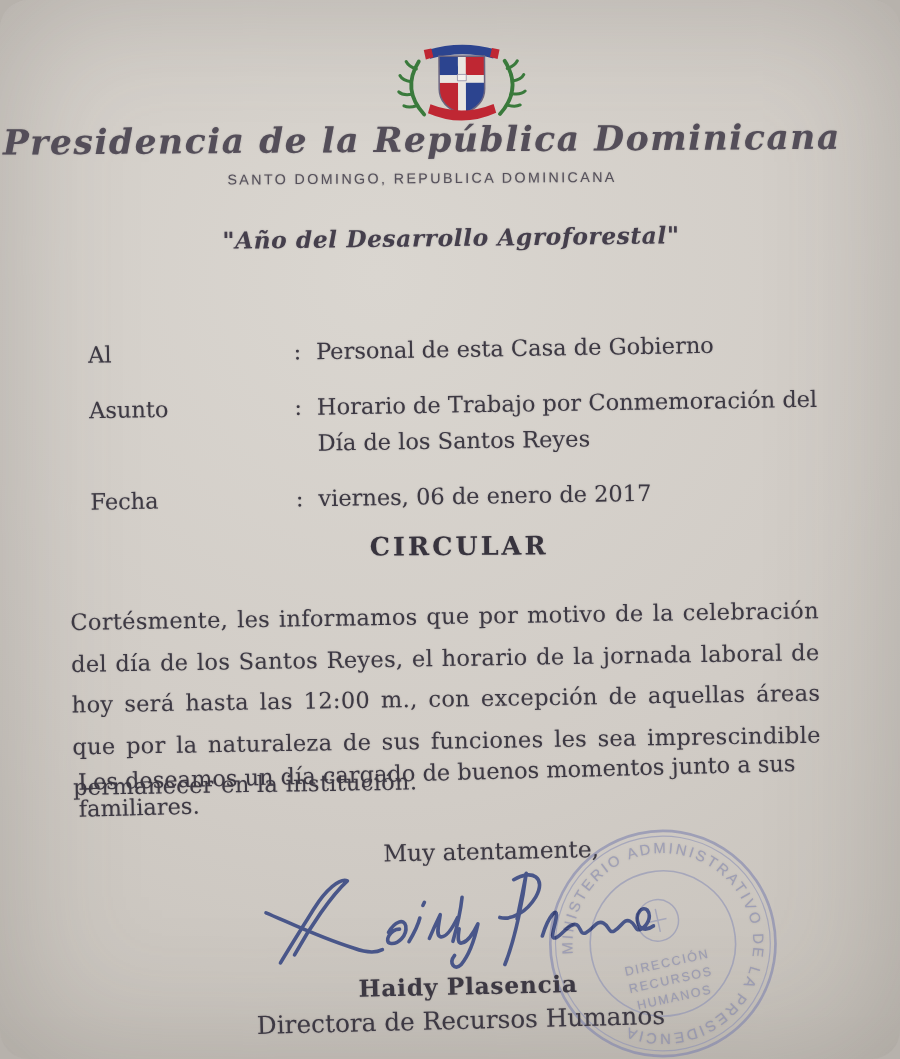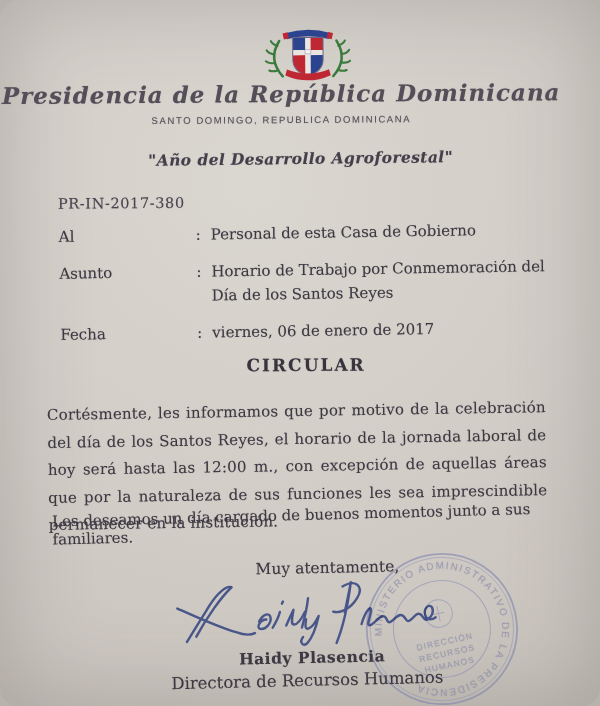--- a/index.html
+++ b/index.html
@@ -143,21 +143,20 @@
       </g>
 
       <g>
         <path d="M33,61 Q60,73 87,61 L85,54 Q60,64 35,54 Z" fill="#bf2733"></path>
       </g>
     </svg>
 
     <div class="org-name">Presidencia de la República Dominicana</div>
     <div class="org-location">SANTO DOMINGO, REPUBLICA DOMINICANA</div>
     <div class="motto">"Año del Desarrollo Agroforestal"</div>
-    <div class="ref">PR-IN-2017-380</div>
 
     <div class="meta">
       <div class="meta-row">
         <span>Al</span>
         <span>:</span>
         <span>Personal de esta Casa de Gobierno</span>
       </div>
       <div class="meta-row">
         <span>Asunto</span>
         <span>:</span>

